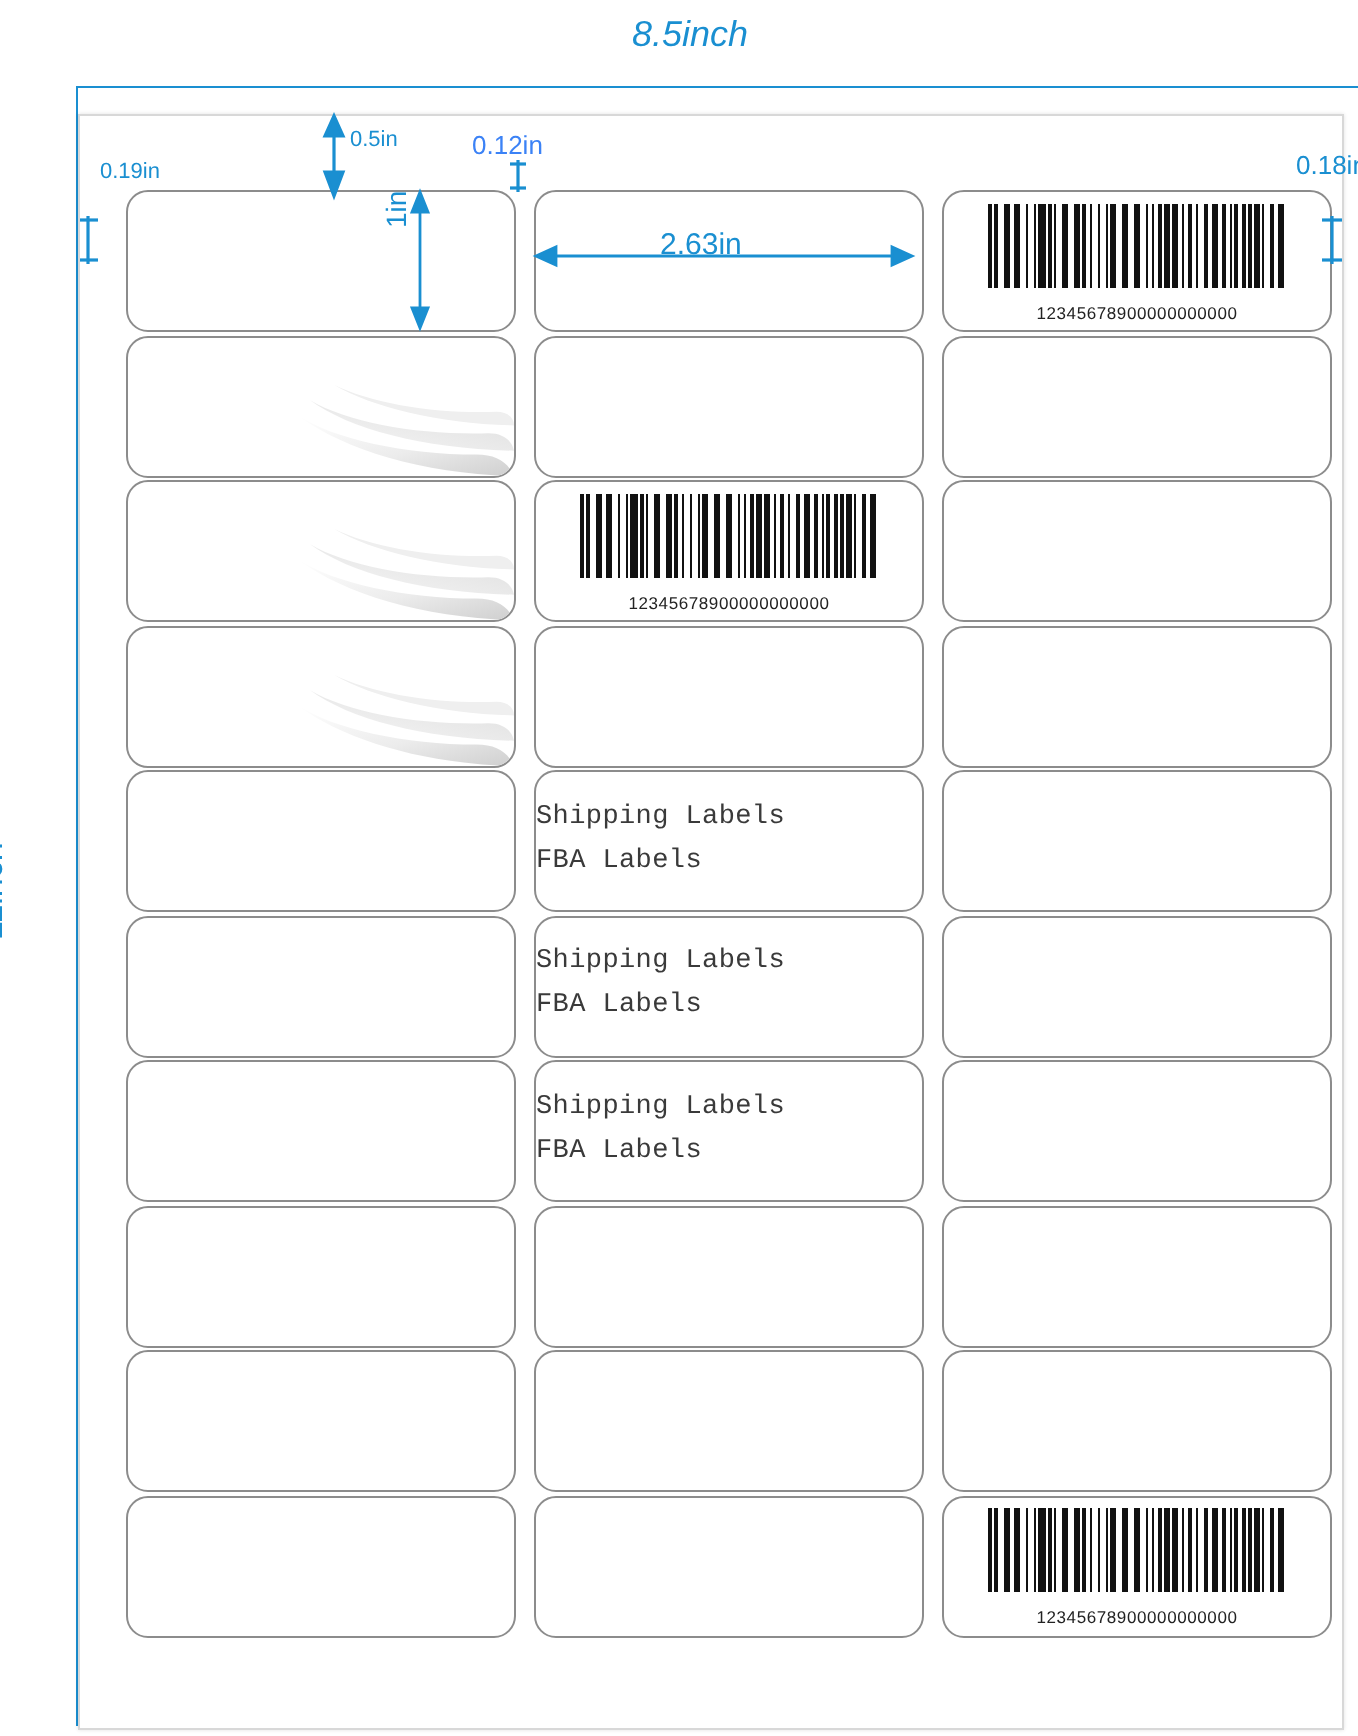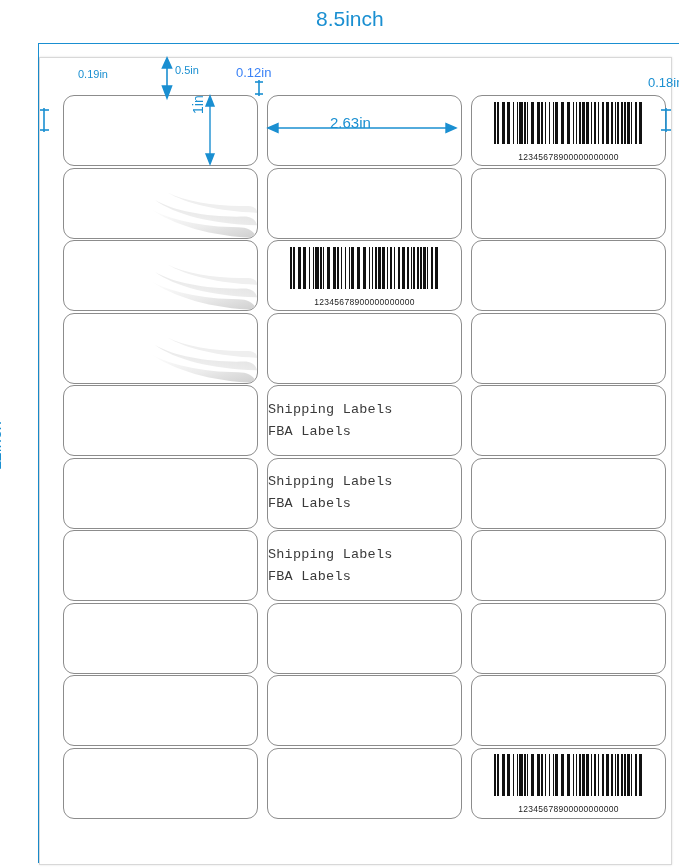--- a/index.html
+++ b/index.html
@@ -1,26 +1,26 @@
 <!DOCTYPE html>
 <html><head>
 <meta charset="utf-8">
 <style>
   html,body{margin:0;padding:0;background:#ffffff;}
   body{width:679px;height:868px;position:relative;font-family:"Liberation Sans",sans-serif;overflow:hidden;}
   .stage{position:absolute;left:0;top:0;width:679px;height:868px;}
 
   
   .dim{position:absolute;color:#1a8fd1;font-family:"Liberation Sans",sans-serif;white-space:nowrap;}
-  .dim-top{left:316px;top:7px;font-size:21px;}
+  .dim-top{left:316px;top:7px;font-size:18px;font-style:italic;}
   .dim-left{left:-14px;top:470px;font-size:17px;transform:rotate(-90deg);transform-origin:left top;}
 
   .dim-05{position:absolute;left:175px;top:64px;font-size:11px;color:#1a8fd1;}
   .dim-012{position:absolute;left:236px;top:65px;font-size:13px;color:#3b82f6;}
-  .dim-019{position:absolute;left:50px;top:68px;font-size:11px;color:#1a8fd1;margin-left:28px;}
+  .dim-019{position:absolute;left:50px;top:80px;font-size:11px;color:#1a8fd1;}
   .dim-018{position:absolute;left:648px;top:75px;font-size:13px;color:#1a8fd1;}
   .dim-1in{position:absolute;left:190px;top:114px;font-size:14px;color:#1a8fd1;transform:rotate(-90deg);transform-origin:left top;}
   .dim-263{position:absolute;left:330px;top:114px;font-size:15px;color:#1a8fd1;}
 
   
   .hline{position:absolute;background:#1a8fd1;height:1px;}
   .vline{position:absolute;background:#1a8fd1;width:1px;}
 
   .topline{left:38px;top:43px;width:641px;height:1px;}
   .leftline{left:38px;top:43px;width:1px;height:820px;}

